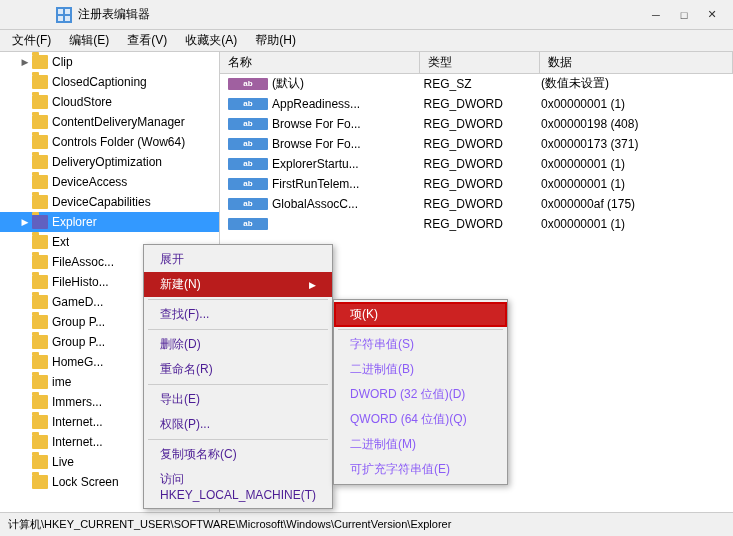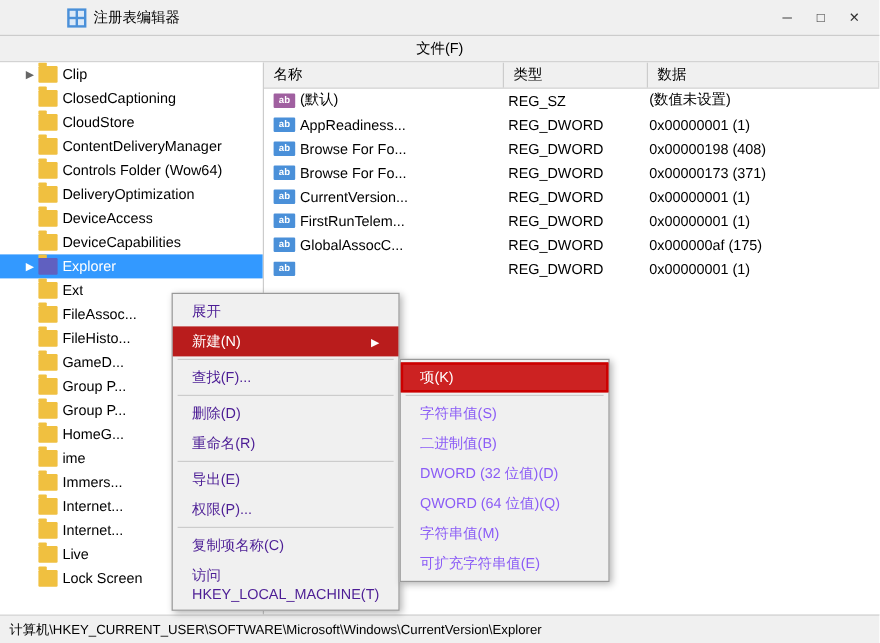--- a/index.html
+++ b/index.html
@@ -62,21 +62,20 @@
 
     
     .menu-bar {
       background: #f0f0f0;
       height: 22px;
       display: flex;
       align-items: center;
       padding: 0 4px;
       border-bottom: 1px solid #ccc;
       gap: 2px;
-      flex-direction: column;
     }
     .menu-item {
       padding: 2px 8px;
       cursor: pointer;
       font-size: 12px;
       color: #000;
     }
 
     
     .main-area {
@@ -203,21 +202,21 @@
       font-size: 12px;
       white-space: nowrap;
       overflow: hidden;
       text-overflow: ellipsis;
     }
     .td-name { width: 200px; display: flex; align-items: center; gap: 4px; }
     .td-type { width: 120px; }
     .td-data { flex: 1; min-width: 200px; }
 
     .reg-icon {
-      width: 18px;
+      width: 40px;
       min-width: 16px;
       height: 12px;
       background: #4a90d9;
       display: inline-flex;
       align-items: center;
       justify-content: center;
       font-size: 8px;
       color: white;
       font-weight: bold;
       border-radius: 1px;
@@ -489,21 +488,21 @@
           <span class="reg-icon">ab</span>
           <span>Browse For Fo...</span>
         </div>
         <div class="td-cell td-type">REG_DWORD</div>
         <div class="td-cell td-data">0x00000173 (371)</div>
       </div>
 
       <div class="table-row">
         <div class="td-cell td-name">
           <span class="reg-icon">ab</span>
-          <span>CurrentVersion...</span>
+          <span>ExplorerStartu...</span>
         </div>
         <div class="td-cell td-type">REG_DWORD</div>
         <div class="td-cell td-data">0x00000001 (1)</div>
       </div>
 
       <div class="table-row">
         <div class="td-cell td-name">
           <span class="reg-icon">ab</span>
           <span>FirstRunTelem...</span>
         </div>
@@ -580,21 +579,21 @@
       <div class="sub-item">
         <span>二进制值(B)</span>
       </div>
       <div class="sub-item">
         <span>DWORD (32 位值)(D)</span>
       </div>
       <div class="sub-item">
         <span>QWORD (64 位值)(Q)</span>
       </div>
       <div class="sub-item">
-        <span>字符串值(M)</span>
+        <span>二进制值(M)</span>
       </div>
       <div class="sub-item">
         <span>可扩充字符串值(E)</span>
       </div>
     </div>
 
   </div>
 
 </div>
 

